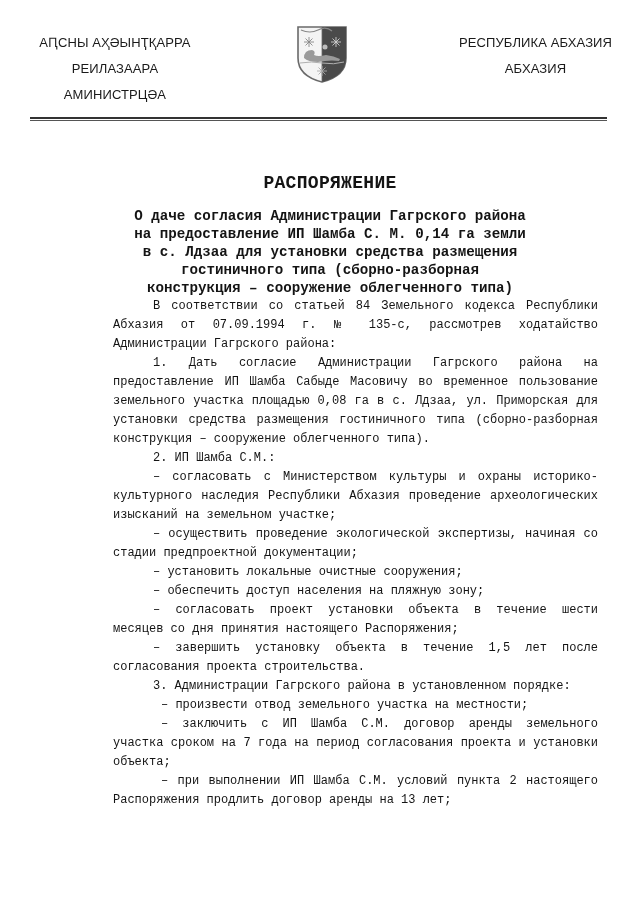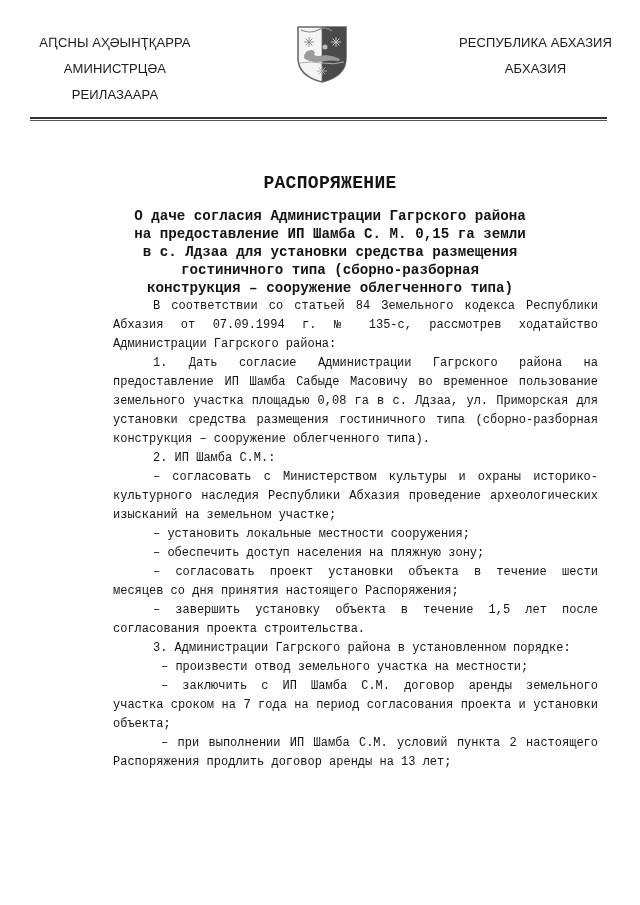--- a/index.html
+++ b/index.html
@@ -22,22 +22,22 @@
   .body { position:absolute; left:103px; top:297px; width:485px; font-size:12px; line-height:19px; text-align:justify; }
   .body p { margin:0; text-indent:40px; }
   .body p.gap { }
   .body p.l3 { text-indent:48px; }
 </style>
 </head>
 <body>
 
 <div class="hdr-col hdr-left sans">
   <div>АԤСНЫ АҲӘЫНҬҚАРРА</div>
+  <div>РЕИЛАЗААРА</div>
   <div>АМИНИСТРЦӘА</div>
-  <div>РЕИЛАЗААРА</div>
 </div>
 
 <div class="emblem">
   <svg width="60" height="60" viewBox="0 0 60 60">
     <path d="M6 3 H54 V34 Q54 52 30 58 Q6 52 6 34 Z" fill="#f4f4f4" stroke="#6a6a6a" stroke-width="1.6"></path>
     <path d="M30 3 H54 V34 Q54 52 30 58 Z" fill="#4a4a4a"></path>
     <path d="M30 3 V58" stroke="#6a6a6a" stroke-width="0.8"></path>
     <path d="M9 6 Q18 10 26 6 Q34 2 40 7" fill="none" stroke="#888" stroke-width="1.2"></path>
     <g stroke="#888" stroke-width="0.9">
       <line x1="17" y1="13" x2="17" y2="23"></line>
@@ -66,28 +66,29 @@
 <div class="hdr-col hdr-right sans">
   <div>РЕСПУБЛИКА АБХАЗИЯ</div>
   <div>АБХАЗИЯ</div>
 </div>
 
 <div class="rule1"></div>
 <div class="rule2"></div>
 
 <div class="doc-type serif">РАСПОРЯЖЕНИЕ</div>
 
-<div class="subject serif">О даче согласия Администрации Гагрского района на предоставление ИП Шамба С. М. 0,15 га земли в с. Лдзаа для установки средства размещения гостиничного типа (сборно-разборная  конструкция – сооружение облегченного типа)</div>
+<div class="subject serif">О даче согласия Администрации Гагрского района на предоставление ИП Шамба С. М. 0,14 га земли в с. Лдзаа для установки средства размещения гостиничного типа (сборно-разборная  конструкция – сооружение облегченного типа)</div>
 
 <div class="body serif">
   <p>В соответствии со статьей 84 Земельного кодекса Республики Абхазия от 07.09.1994 г. № 135-с, рассмотрев ходатайство Администрации Гагрского района:</p>
   <p class="gap">1. Дать согласие Администрации Гагрского района на предоставление  ИП Шамба Сабыде Масовичу во временное пользование земельного участка площадью 0,08 га в с. Лдзаа, ул. Приморская для установки средства размещения гостиничного типа (сборно-разборная конструкция – сооружение облегченного типа).</p>
   <p>2. ИП Шамба С.М.:</p>
   <p>– согласовать с Министерством культуры и охраны историко-культурного наследия Республики Абхазия проведение археологических изысканий на земельном участке;</p>
-  <p>– установить локальные местности сооружения;</p>
+  <p>– осуществить проведение экологической экспертизы, начиная со стадии предпроектной документации;</p>
+  <p>– установить локальные очистные сооружения;</p>
   <p>– обеспечить доступ населения на пляжную зону;</p>
   <p>– согласовать проект установки объекта в течение шести месяцев со дня принятия настоящего Распоряжения;</p>
   <p>– завершить установку объекта в течение 1,5 лет после согласования проекта строительства.</p>
   <p>3. Администрации Гагрского района в установленном порядке:</p>
   <p class="l3">– произвести отвод земельного участка на местности;</p>
   <p class="l3">– заключить с ИП Шамба С.М. договор аренды земельного участка сроком на 7 года на период согласования проекта и установки объекта;</p>
   <p class="l3">– при выполнении ИП Шамба С.М. условий пункта 2 настоящего Распоряжения продлить договор аренды на 13 лет;</p>
 </div>
 
 </body></html>

